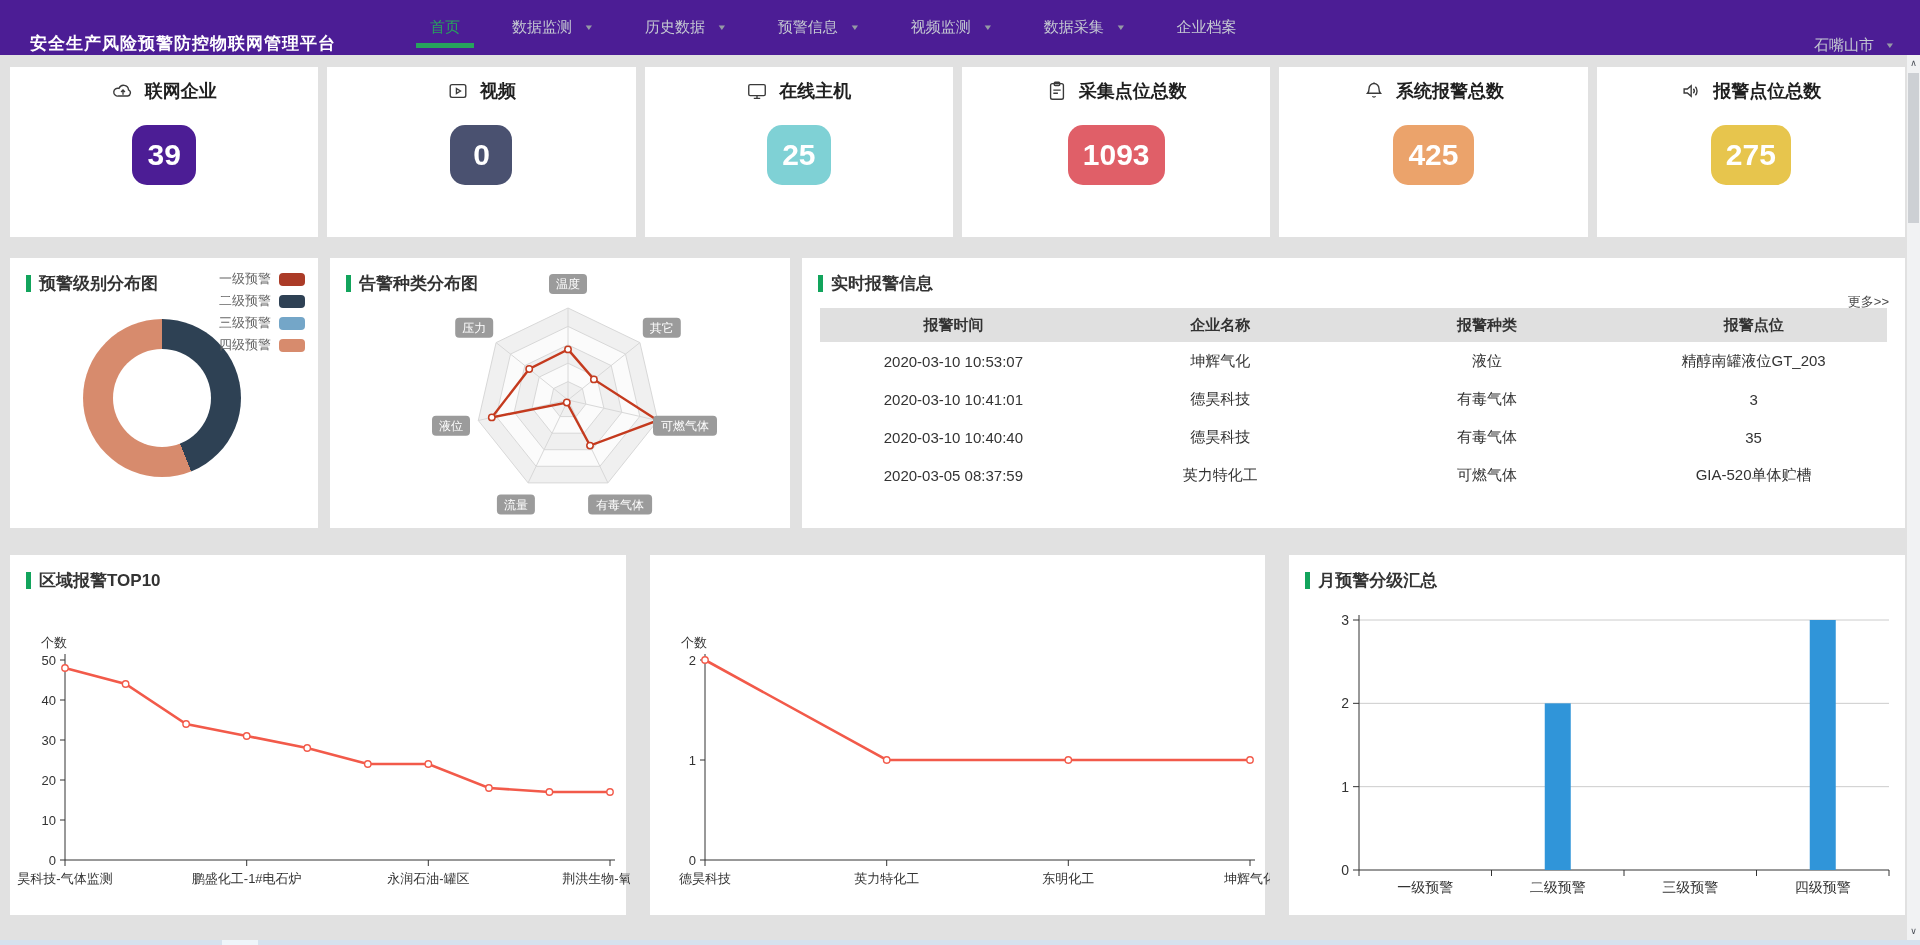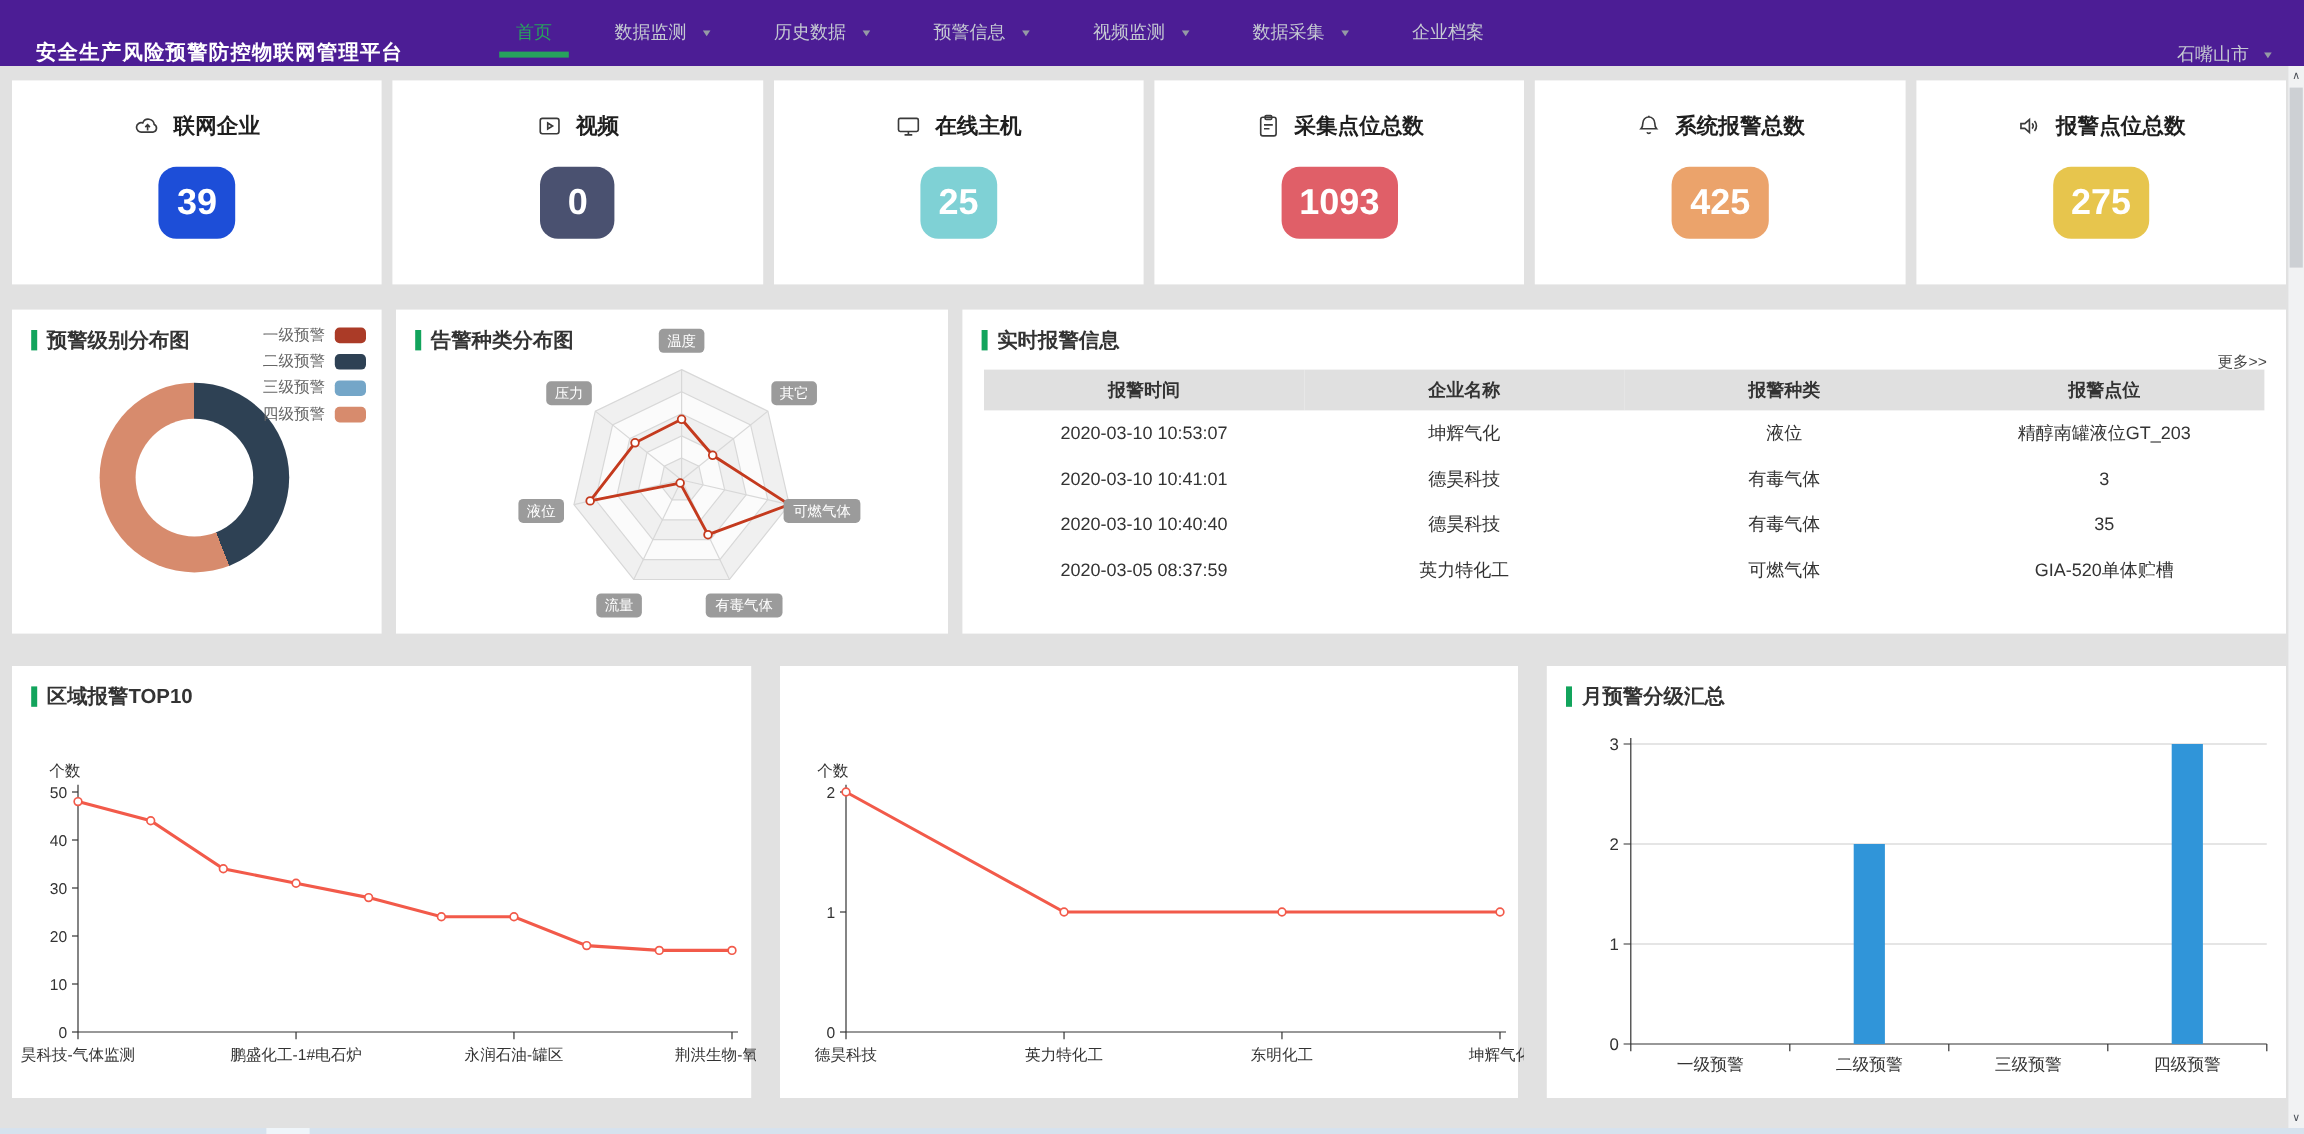--- a/index.html
+++ b/index.html
@@ -17,21 +17,21 @@
   .region { margin-left:auto; margin-right:26px; color:#c5c9d2; font-size:15px; display:flex; align-items:center; cursor:pointer; }
   .region .caret { font-size:8px; color:#959aa5; margin-left:12px; transform:scaleX(1.35); }
 
   
   .stats-row  { display:flex; gap:9px;  margin:12px 15px 0 10px; height:170px; }
   .mid-row    { display:flex; gap:12px; margin:21px 15px 0 10px; height:270px; }
   .bottom-row { display:flex; gap:24px; margin:27px 15px 0 10px; height:360px; }
   .panel { background:#ffffff; position:relative; }
 
   
-  .stat-card { flex:1; background:#fff; display:flex; flex-direction:column; align-items:center; padding-top:26px; }
+  .stat-card { flex:1; background:#fff; display:flex; flex-direction:column; align-items:center; padding-top:12px; }
   .stat-head { display:flex; align-items:center; gap:11px; }
   .stat-head svg { width:22px; height:22px; stroke:#3a3a3a; fill:none; stroke-width:1.5; }
   .stat-label { font-size:18px; font-weight:600; color:#1f1f1f; }
   .stat-badge { margin-top:22px; min-width:62px; height:60px; padding:0 15px; border-radius:15px;
                 display:flex; align-items:center; justify-content:center;
                 color:#fff; font-size:30px; font-weight:bold; }
 
   
   .panel-title { display:flex; align-items:center; padding:14px 28px 0 16px; }
   .panel-title .marker { width:5px; height:17px; background:#12a45c; margin-right:8px; }
@@ -113,21 +113,21 @@
 
 <div class="stats-row">
   <div class="stat-card">
     <div class="stat-head">
       <svg viewBox="0 0 24 24">
           <path d="M7 17.5 A4.3 4.3 0 1 1 7.6 9.2 A5.4 5.4 0 0 1 18 10.7 A3.6 3.6 0 0 1 17.2 17.5 Z"></path>
           <path d="M12 16 V11.4 M9.9 13 L12 10.8 L14.1 13"></path>
         </svg>
       <span class="stat-label">联网企业</span>
     </div>
-    <div class="stat-badge" style="background: #1d4ed8;">39</div>
+    <div class="stat-badge" style="background: #4c1d95;">39</div>
   </div>
   <div class="stat-card">
     <div class="stat-head">
       <svg viewBox="0 0 24 24">
           <rect x="3.5" y="5" width="17" height="14" rx="2"></rect>
           <path d="M10.3 9.3 L14.7 12 L10.3 14.7 Z"></path>
         </svg>
       <span class="stat-label">视频</span>
     </div>
     <div class="stat-badge" style="background: rgb(74, 81, 112);">0</div>

